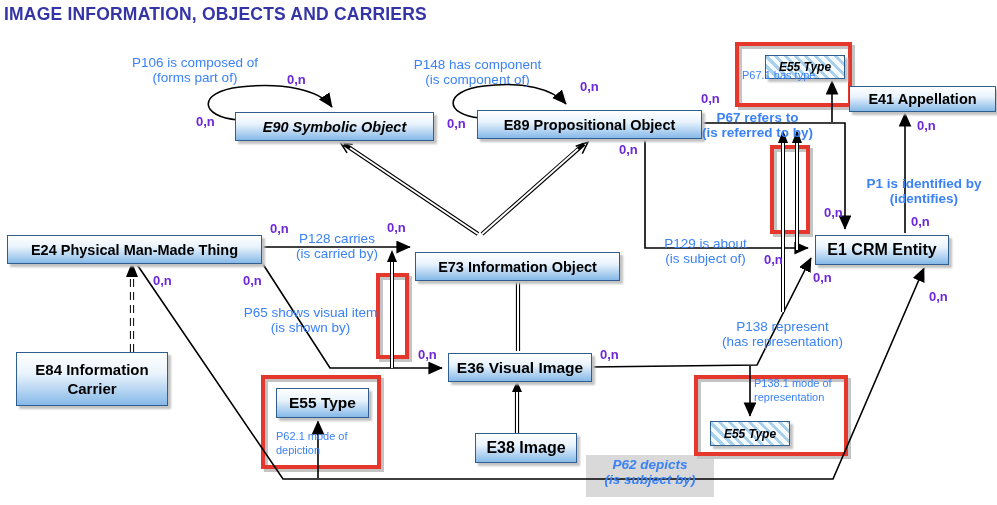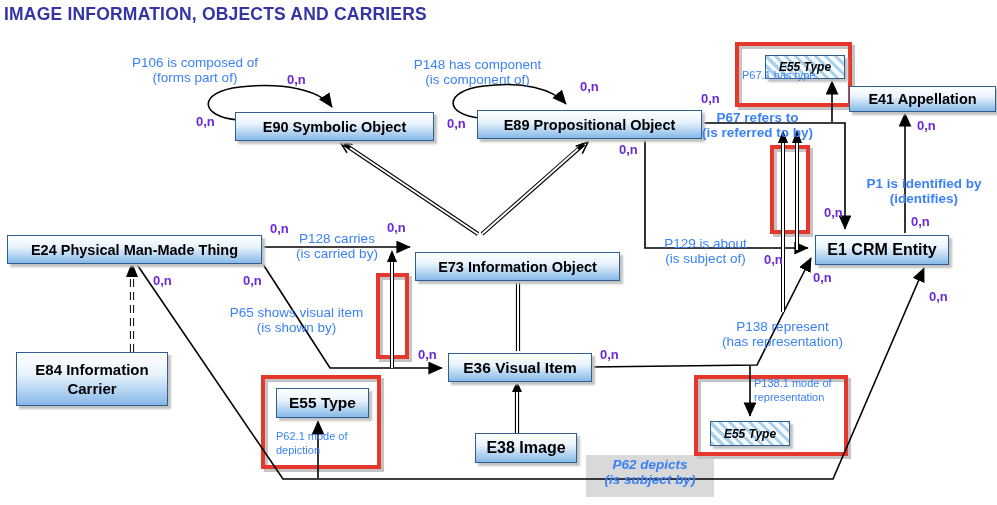--- a/index.html
+++ b/index.html
@@ -108,28 +108,28 @@
           <path d="M797,250 L797,143"></path>
       </g>
       <g fill="#000">
         <polygon points="387,262 397,262 392,250"></polygon>
         <polygon points="778,143 788,143 783,130"></polygon>
         <polygon points="792,143 802,143 797,130"></polygon>
       </g>
     </g>
   </svg>
 
-  <div class="ebox" style="left:235px;top:112px;width:197px;height:27px;">E90 Symbolic Object</div>
+  <div class="ebox" style="left:235px;top:112px;width:197px;height:27px;font-style:italic;">E90 Symbolic Object</div>
   <div class="ebox" style="left:477px;top:110px;width:223px;height:27px;">E89 Propositional Object</div>
   <div class="ebox" style="left:849px;top:86px;width:145px;height:24px;">E41 Appellation</div>
   <div class="ebox" style="left:7px;top:235px;width:253px;height:27px;">E24 Physical Man-Made Thing</div>
   <div class="ebox" style="left:415px;top:252px;width:203px;height:27px;">E73 Information Object</div>
   <div class="ebox" style="left:815px;top:235px;width:132px;height:28px;font-size:16px;">E1 CRM Entity</div>
   <div class="ebox" style="left:16px;top:352px;width:152px;height:54px;font-size:15px;line-height:1.3;padding:12px 8px;box-sizing:border-box;">E84 Information Carrier</div>
-  <div class="ebox" style="left:448px;top:353px;width:142px;height:27px;font-size:15.5px;">E36 Visual Item</div>
+  <div class="ebox" style="left:448px;top:353px;width:142px;height:27px;font-size:15.5px;">E36 Visual Image</div>
   <div class="ebox" style="left:475px;top:433px;width:100px;height:28px;font-size:16px;">E38 Image</div>
   <div class="ebox" style="left:276px;top:388px;width:91px;height:28px;font-size:15.5px;">E55 Type</div>
   <div class="ebox hatch" style="left:765px;top:55px;width:78px;height:22px;">E55 Type</div>
   <div class="ebox hatch" style="left:710px;top:421px;width:78px;height:23px;">E55 Type</div>
 
   <div class="lbl" style="left:100px;top:55px;width:190px;">
     <span>P106 is composed of</span><br>
     <span>(forms part of)</span>
   </div>
   <div class="lbl" style="left:385px;top:57px;width:185px;">
@@ -148,21 +148,21 @@
     <span>(identifies)</span>
   </div>
   <div class="lbl" style="left:286px;top:231px;width:102px;">
     <span>P128 carries</span><br>
     <span>(is carried by)</span>
   </div>
   <div class="lbl" style="left:648px;top:236px;width:115px;">
     <span>P129 is about</span><br>
     <span>(is subject of)</span>
   </div>
-  <div class="lbl" style="left:204px;top:305px;width:185px;">
+  <div class="lbl" style="left:218px;top:305px;width:185px;">
     <span>P65 shows visual item</span><br>
     <span>(is shown by)</span>
   </div>
   <div class="lbl" style="left:700px;top:319px;width:165px;">
     <span>P138 represent</span><br>
     <span>(has representation)</span>
   </div>
   <div class="lbl small" style="left:754px;top:377px;width:92px;">
     <span>P138.1 mode of</span><br>
     <span>representation</span>

